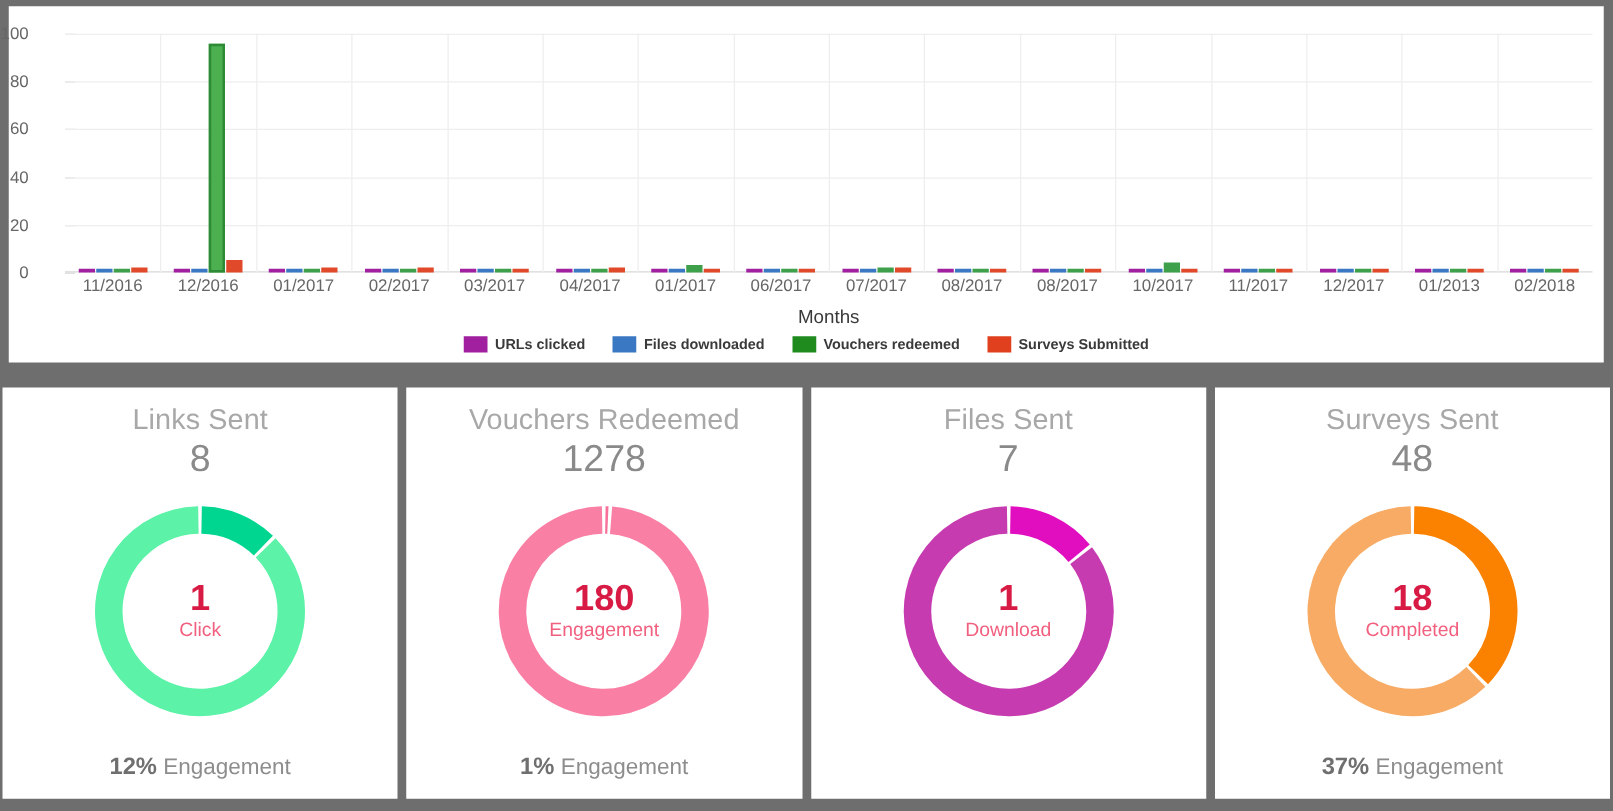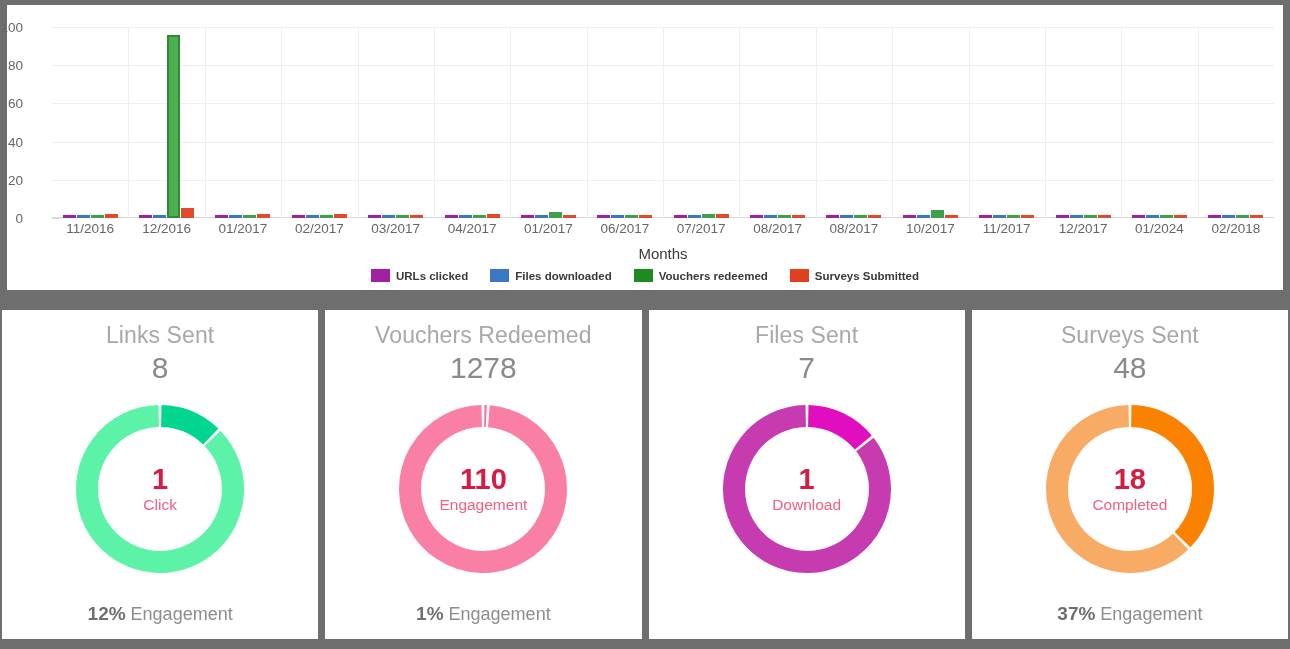--- a/index.html
+++ b/index.html
@@ -329,21 +329,21 @@
           <div class="xlabel">03/2017</div>
           <div class="xlabel">04/2017</div>
           <div class="xlabel">01/2017</div>
           <div class="xlabel">06/2017</div>
           <div class="xlabel">07/2017</div>
           <div class="xlabel">08/2017</div>
           <div class="xlabel">08/2017</div>
           <div class="xlabel">10/2017</div>
           <div class="xlabel">11/2017</div>
           <div class="xlabel">12/2017</div>
-          <div class="xlabel">01/2024</div>
+          <div class="xlabel">01/2013</div>
           <div class="xlabel">02/2018</div>
         </div>
 
       <div class="axis-title">Months</div>
 
       <div class="legend" id="legend">
           <div class="legend-item">
             <span class="legend-swatch" style="background: rgb(160, 32, 160);"></span>
             <span class="legend-label">URLs clicked</span>
           </div>
@@ -381,21 +381,21 @@
       </div>
       <div class="card">
         <div class="card-title">Vouchers Redeemed</div>
         <div class="card-total">1278</div>
         <div class="donut-wrap">
           <svg class="donut-svg" viewBox="0 0 182 182">
             <path d="M 92.2774347952693 18.01117783972785 A 73 73 0 0 1 94.3080919937731 18.07499381309087" fill="none" stroke="#f8719b" stroke-width="22"></path>
             <path d="M 96.85792013277921 18.23541540201043 A 73 73 0 1 1 89.7225652047307 18.01117783972785" fill="none" stroke="#fa7fa5" stroke-width="22"></path>
           </svg>
           <div class="donut-center">
-            <div class="donut-value">110</div>
+            <div class="donut-value">180</div>
             <div class="donut-label">Engagement</div>
           </div>
         </div>
         <div class="engagement"><span class="eng-pct">1%</span><span class="eng-word"> Engagement</span></div>
       </div>
       <div class="card">
         <div class="card-title">Files Sent</div>
         <div class="card-total">7</div>
         <div class="donut-wrap">
           <svg class="donut-svg" viewBox="0 0 182 182">

